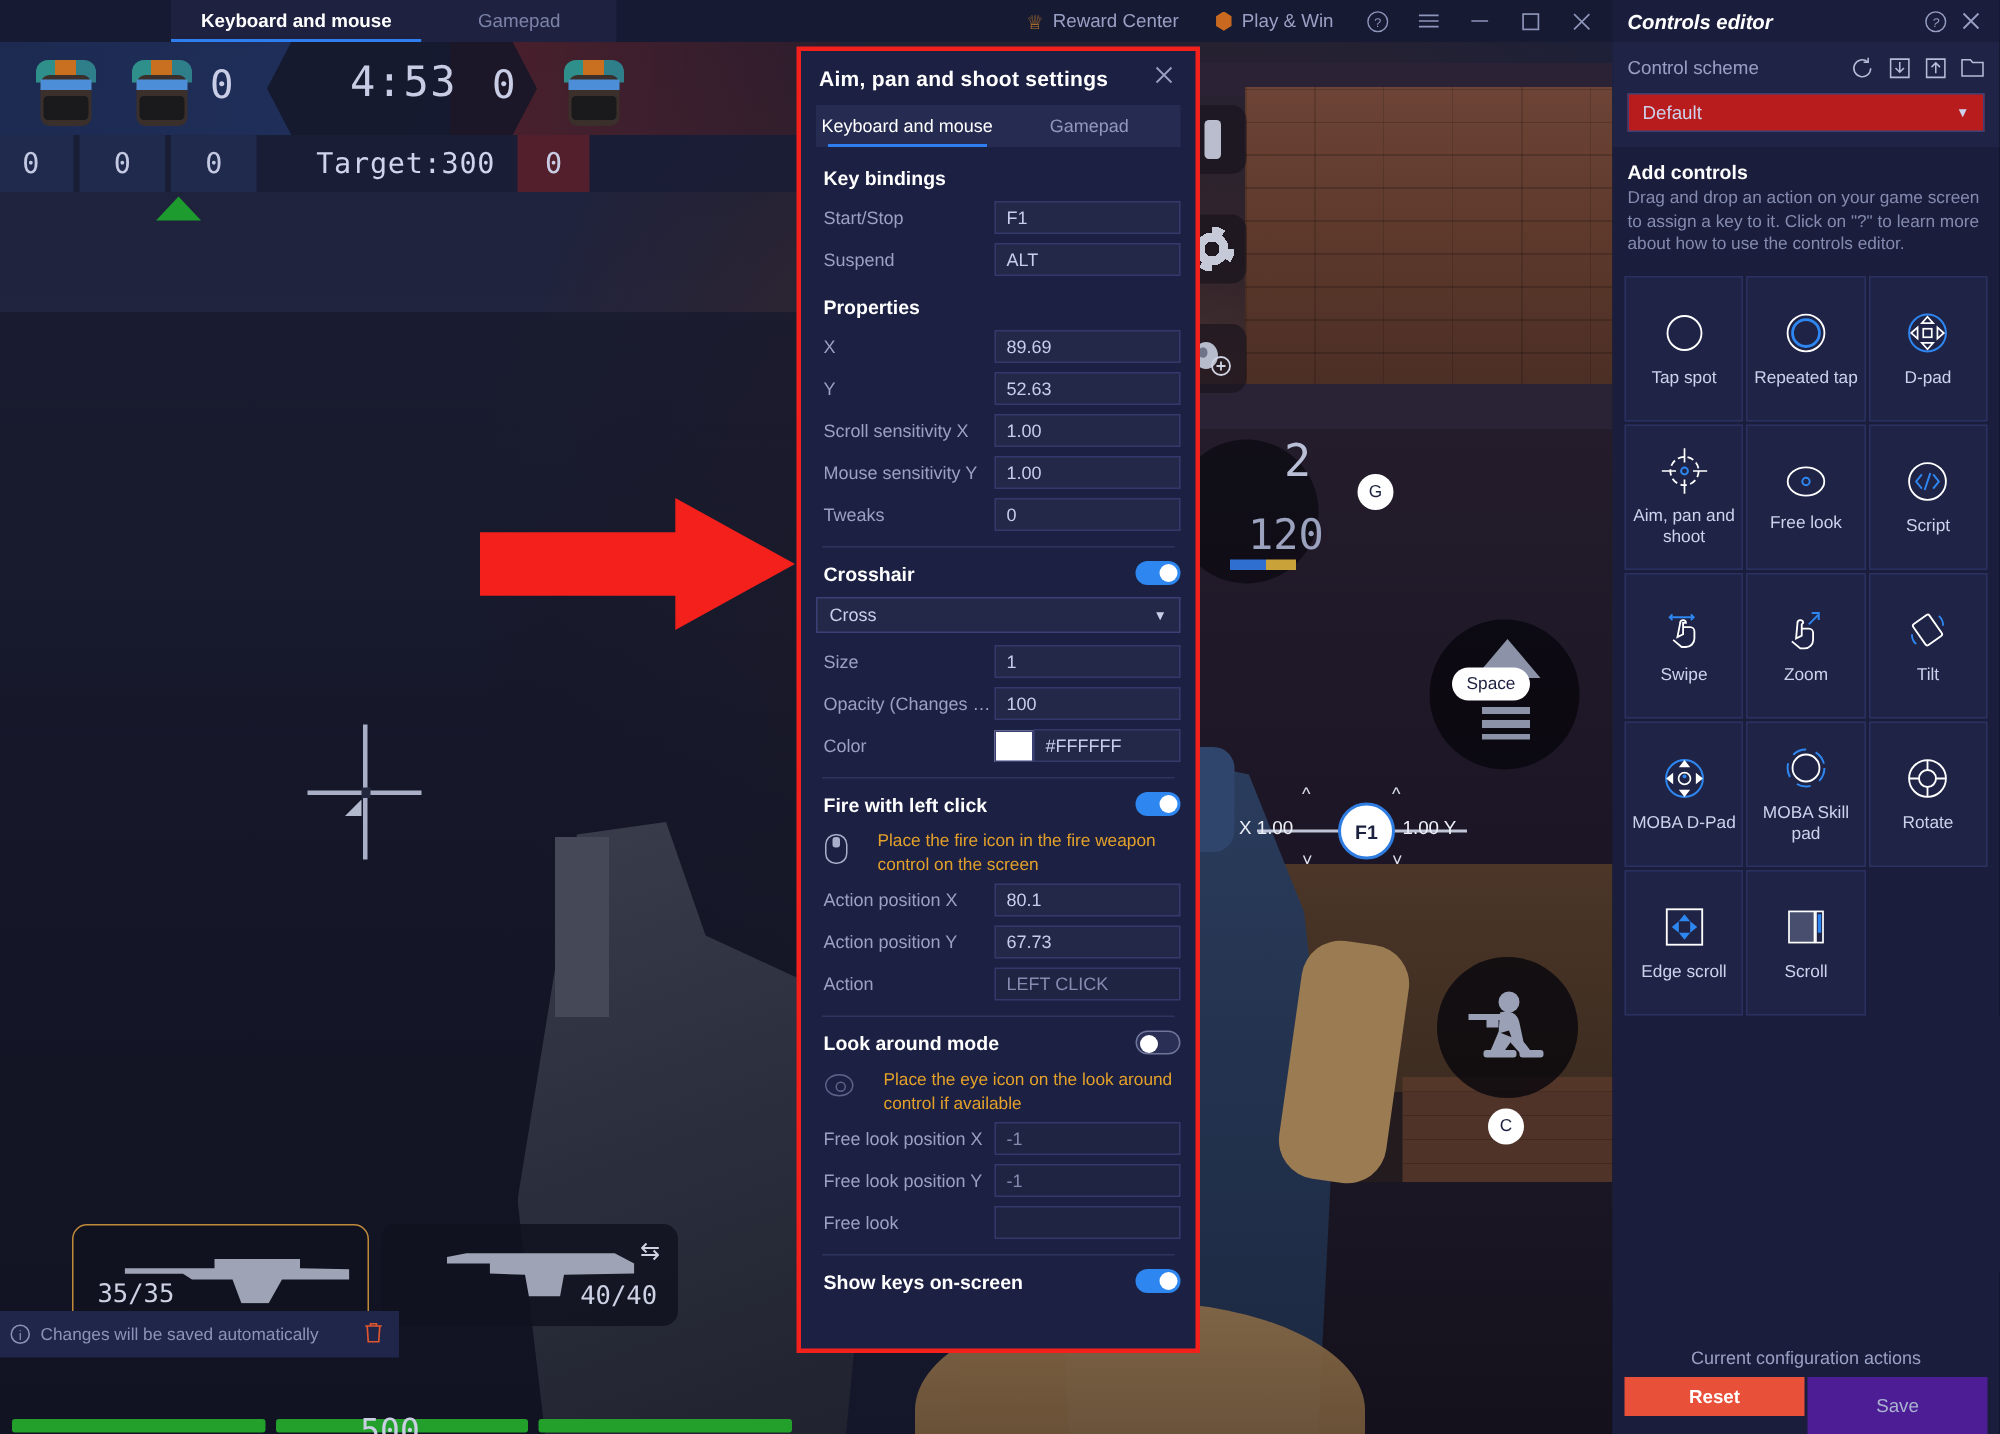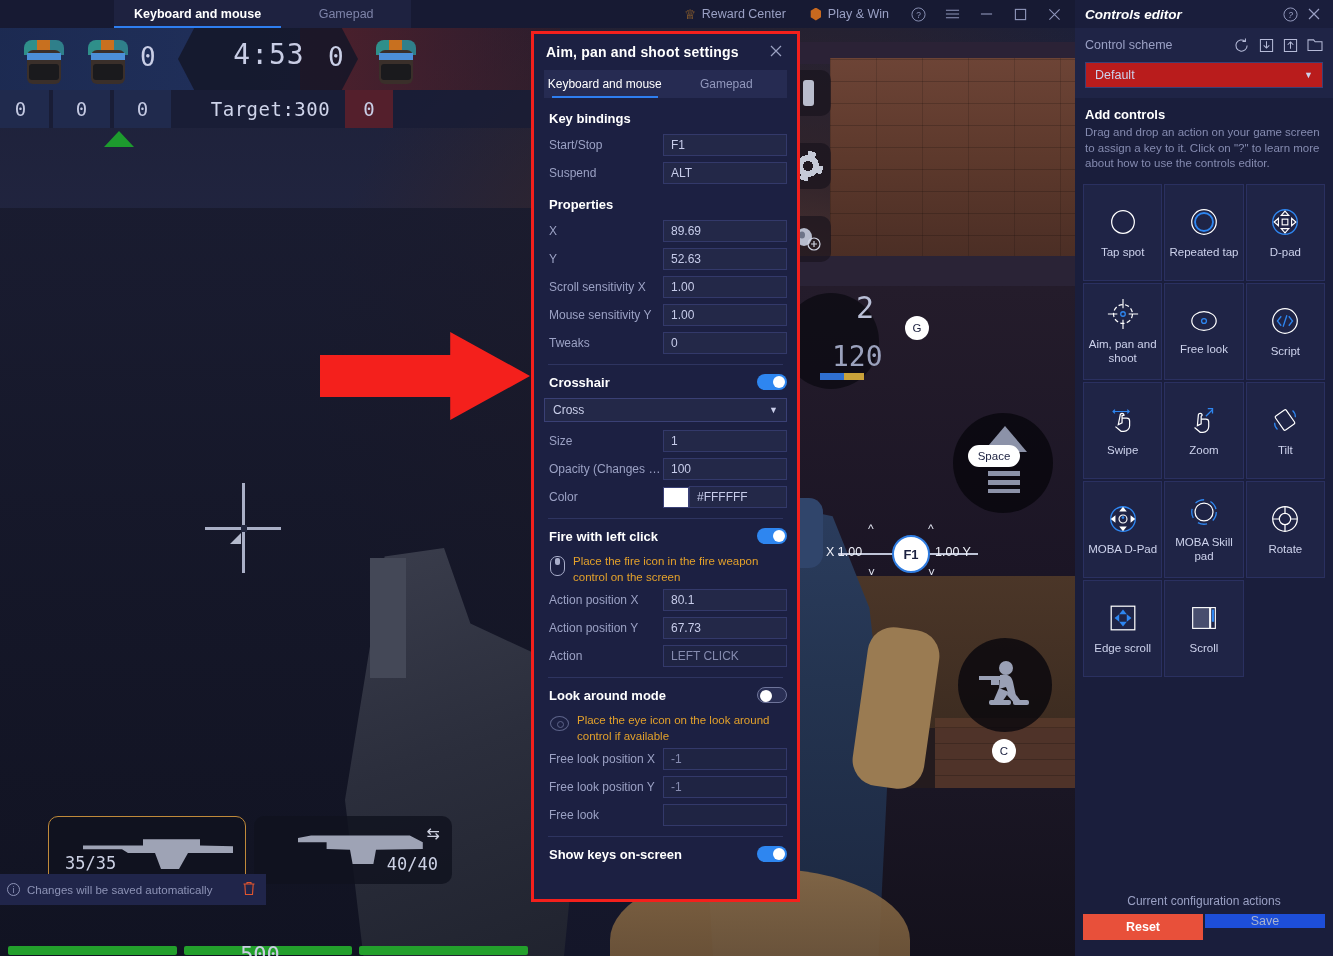--- a/index.html
+++ b/index.html
@@ -215,21 +215,21 @@
   .togrow .tlab{ font-size:13px; font-weight:bold; color:#ffffff; padding-left:5px;}
   .toggle{ margin-left:auto; width:30px; height:16px; border-radius:8px; position:relative; cursor:pointer;}
   .toggle.on{ background:#2e86f0;}
   .toggle.off{ background:#2a2f55; border:1px solid #6e749a;}
   .knob{ position:absolute; top:2px; width:12px; height:12px; border-radius:50%; background:#fff;}
   .toggle.on .knob{ right:2px;} .toggle.off .knob{ left:2px;}
   .select{ height:24px; background:#232848; border:1px solid #3a4075; display:flex; align-items:center;
     padding:0 8px; font-size:12px; color:#c9cee9; margin-bottom:8px; cursor:pointer;}
   .select .car{ margin-left:auto; font-size:9px; color:#c9cee9;}
   .swatch{ width:26px; height:21px; background:#ffffff; border:1px solid #3a4075; cursor:pointer;}
-  .note{ display:flex; align-items:flex-start; gap:8px; padding:2px 4px 4px 6px;}
+  .note{ display:flex; align-items:flex-start; gap:20px; padding:2px 4px 4px 6px;}
   .note-txt{ font-size:11.5px; color:#e3a12b; line-height:1.35;}
   .mouse-ico{ width:15px; height:20px; border:1.5px solid #a9aecb; border-radius:7px; position:relative; flex:0 0 auto; margin-top:2px;}
   .mouse-ico:before{ content:""; position:absolute; left:4px; top:1px; width:5px; height:7px; background:#a9aecb; border-radius:2px;}
   .eye-ico{ width:19px; height:15px; border:1.5px solid #5d6389; border-radius:50%; position:relative; flex:0 0 auto; margin-top:3px;}
   .eye-ico:before{ content:""; position:absolute; left:6px; top:4px; width:5px; height:5px; border:1.5px solid #5d6389; border-radius:50%;}
   #dlg-foot{ position:absolute; left:-3px; top:874px; width:269px; height:31px;
     background:#20254a; display:flex; align-items:center; padding:0 10px; z-index:34;}
   #foot-txt{ font-size:11.5px; color:#8d93b6; margin-left:7px;}
   #info-ico{ width:13px; height:13px; border:1px solid #8d93b6; border-radius:50%;
     font-size:9px; color:#8d93b6; display:flex; align-items:center; justify-content:center;}
@@ -250,26 +250,26 @@
     display:flex; align-items:center; padding:0 9px; font-size:12.5px; color:#cdd2ec; cursor:pointer;}
   #scheme-select .car{ margin-left:auto; font-size:9px;}
   #rp-add{ padding:9px 10px 6px 10px;}
   #add-title{ font-size:13px; font-weight:bold; color:#fff; margin-bottom:3px;}
   #add-desc{ font-size:11.5px; color:#858bb0; line-height:1.35;}
   #grid{ display:grid; grid-template-columns:repeat(3,1fr); gap:2px; padding:6px 8px 0 8px;}
   .cell{ height:97px; background:#1f2446; border:1px solid #2a3060; display:flex; flex-direction:column;
     align-items:center; justify-content:center; gap:7px; cursor:pointer;}
   .cell .clab{ font-size:11.5px; color:#cdd2ec; text-align:center; line-height:1.2; padding:0 3px;}
   .cell svg{ display:block;}
-  #rp-foot{ margin-top:auto; padding-bottom:16px;}
+  #rp-foot{ margin-top:auto; padding-bottom:0;}
   #cfg-lab{ text-align:center; font-size:12px; color:#9aa0c4; padding:8px 0 6px 0;}
   #cfg-btns{ display:flex; gap:2px; padding:0 0 0 0;}
   #btn-reset{ flex:1; height:26px; background:#e8503a; color:#fff; font-size:12.5px; font-weight:bold;
     display:flex; align-items:center; justify-content:center; cursor:pointer; margin-left:8px;}
-  #btn-save{ flex:1; height:14px; background:#1d4ed8; color:#a9b3cf; font-size:12.5px;
+  #btn-save{ flex:1; height:38px; background:#4c1d95; color:#a9b3cf; font-size:12.5px;
     display:flex; align-items:center; justify-content:center; cursor:pointer; margin-right:8px;}
 </style>
 </head>
 <body>
 
 <div id="topbar">
   <div class="tb-tabs">
     <div class="tb-tab active">
         <span>Keyboard and mouse</span>
       </div>

